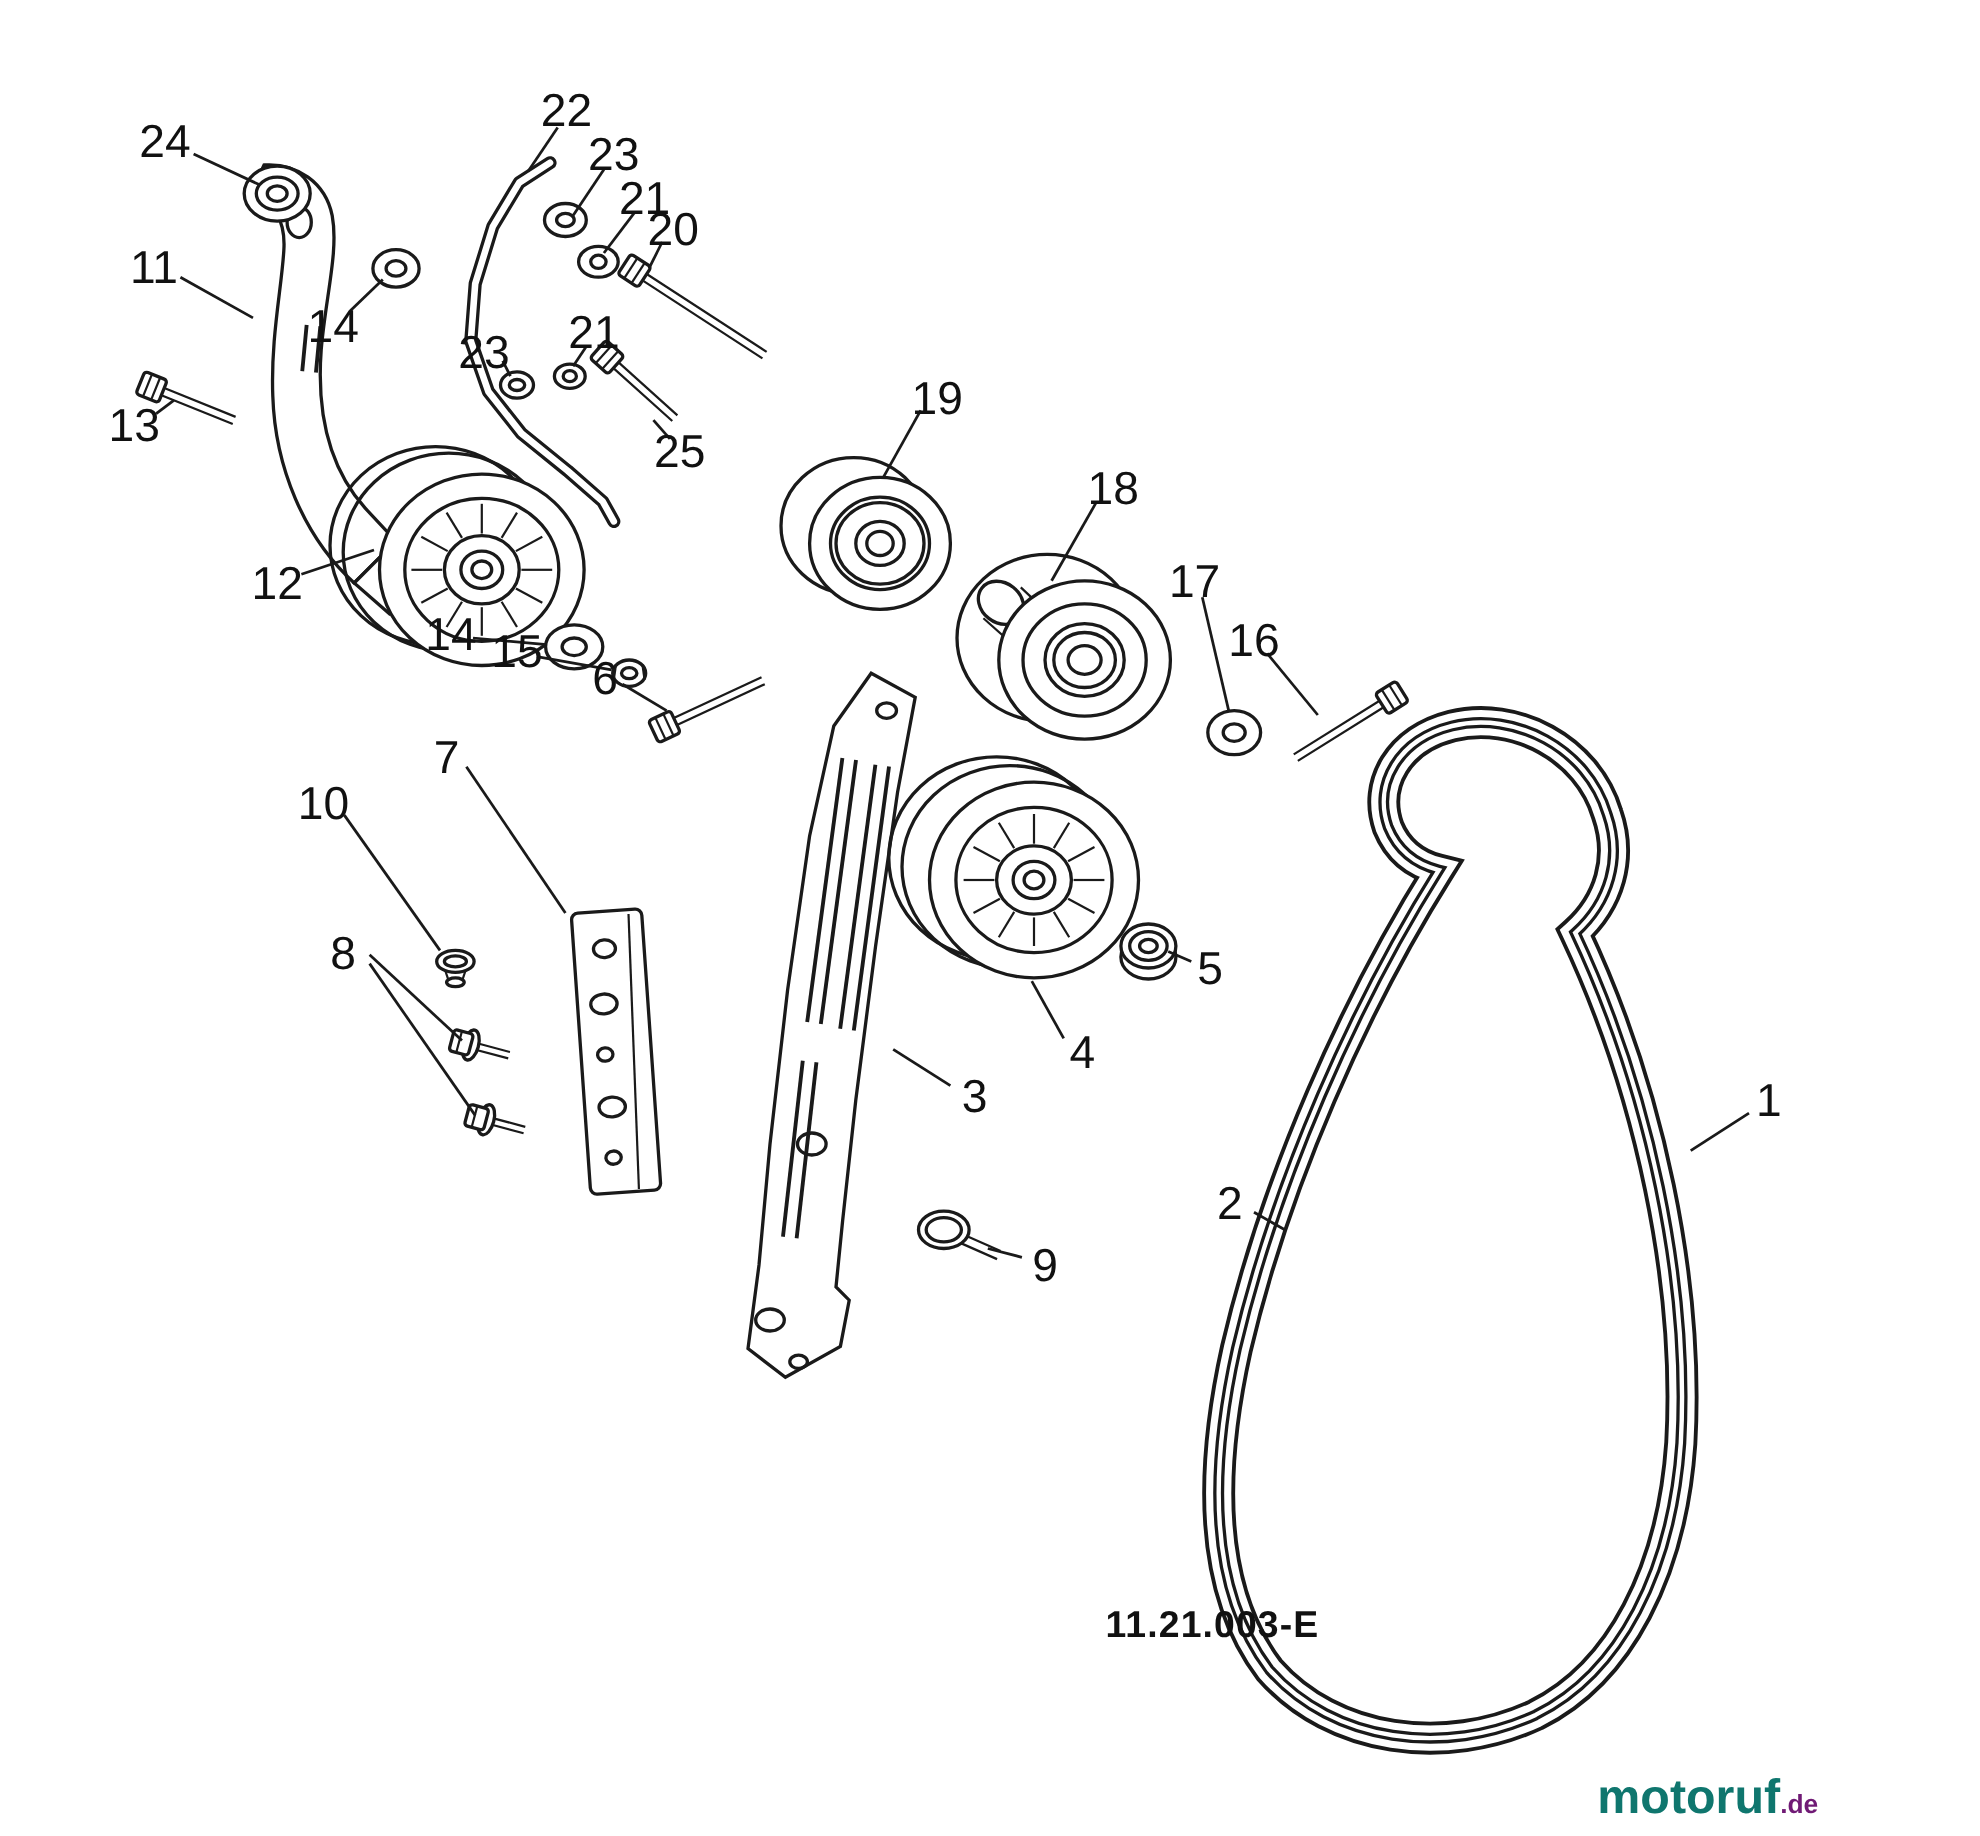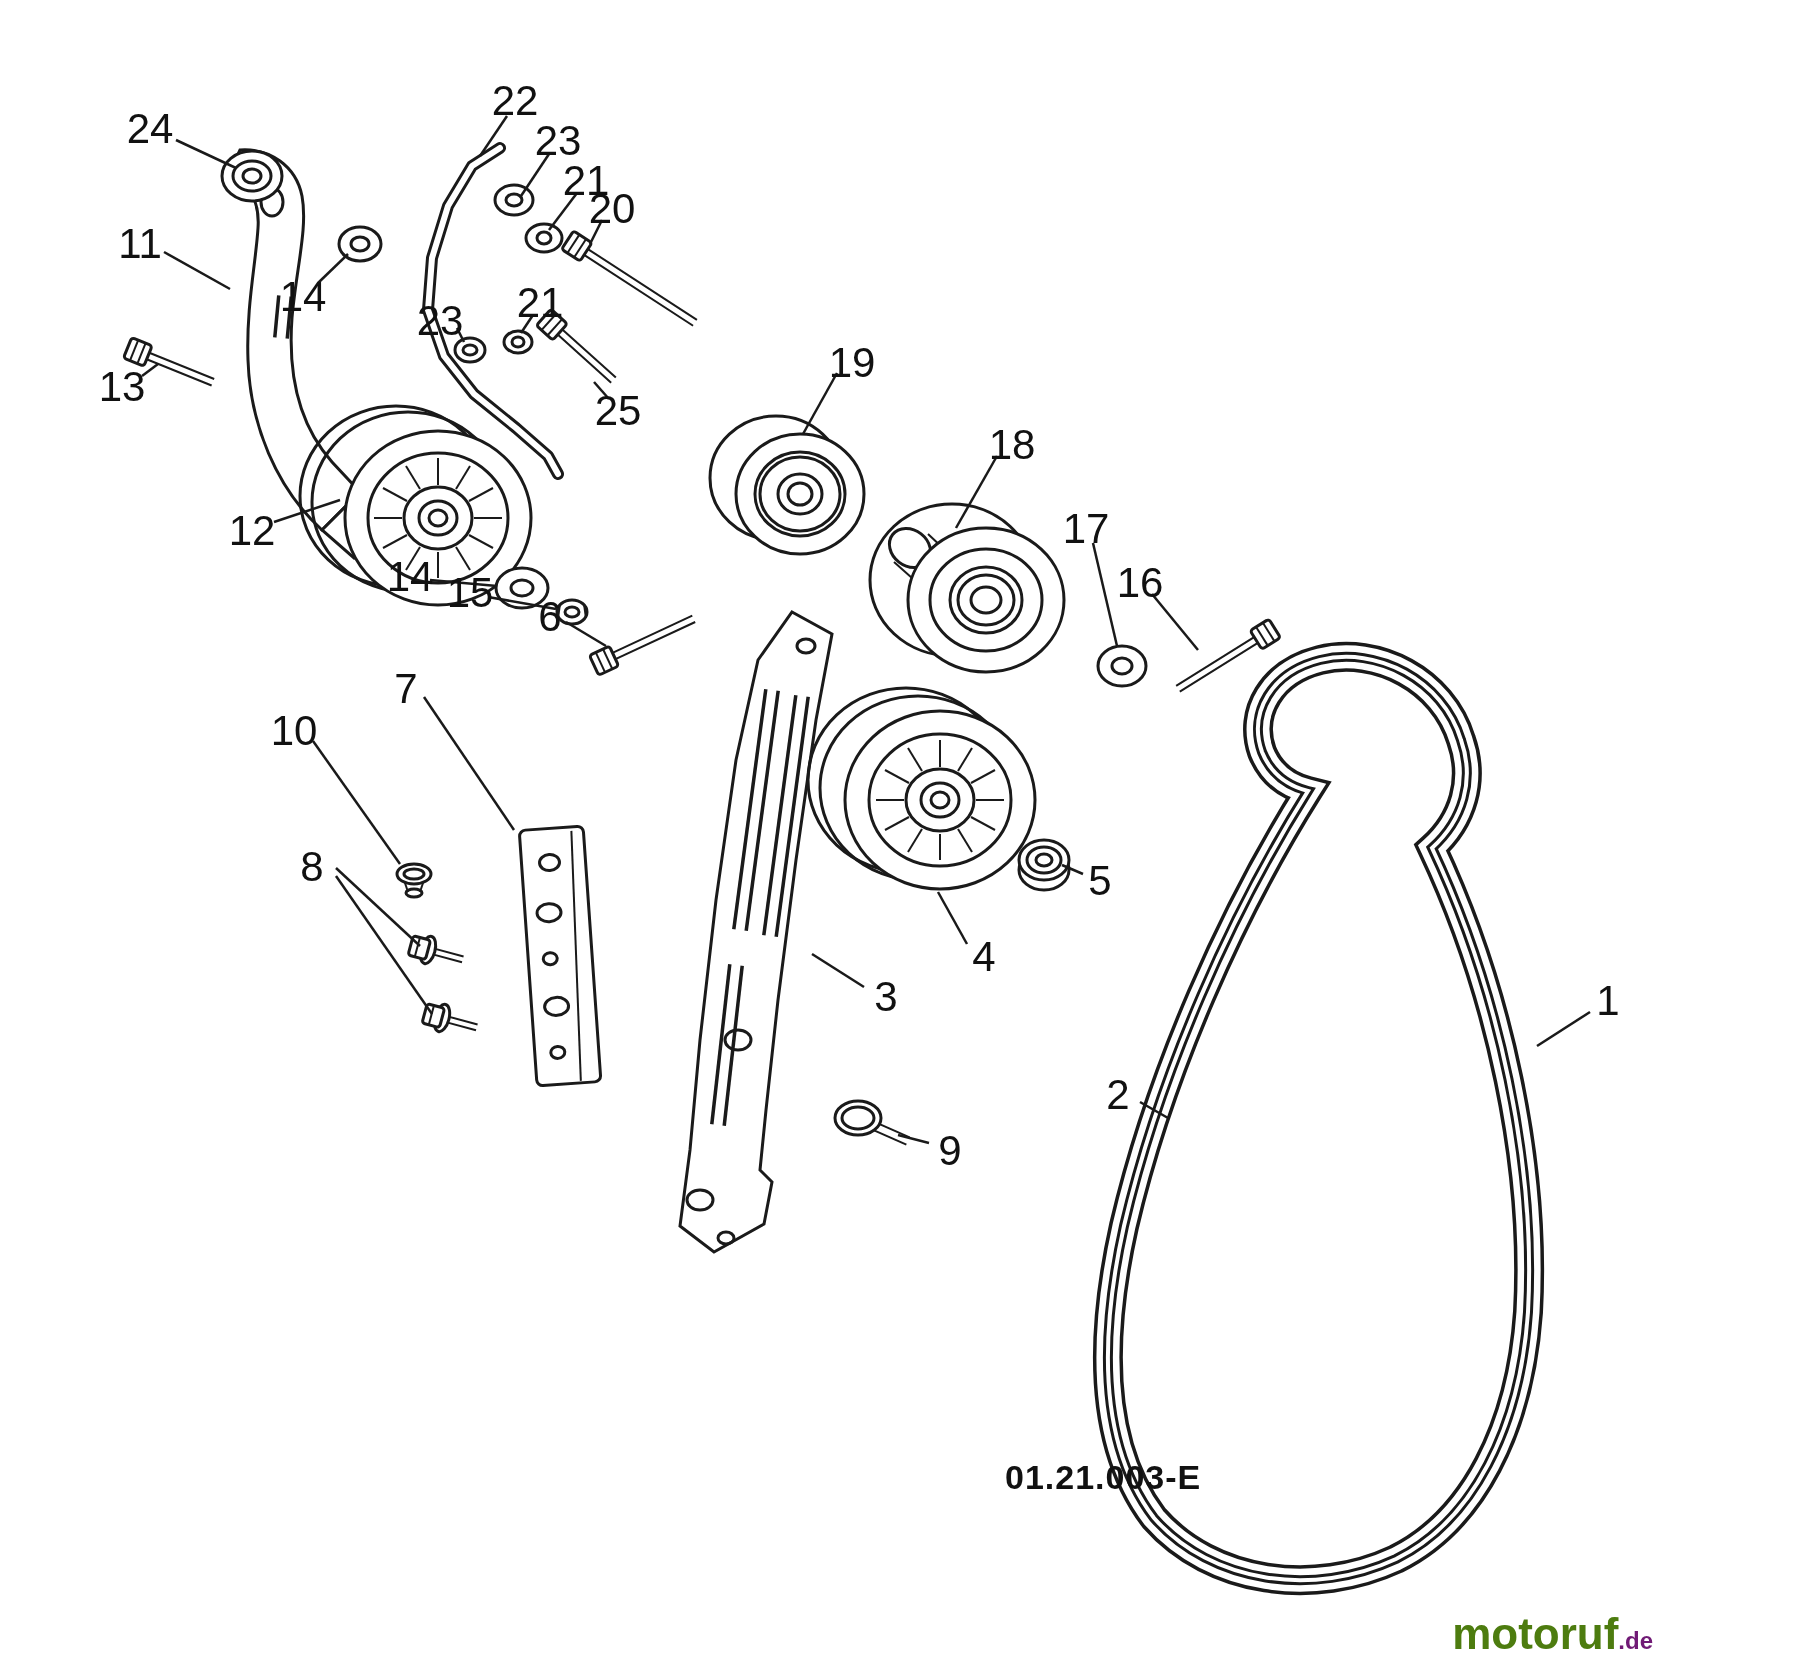--- a/index.html
+++ b/index.html
@@ -334,18 +334,18 @@
         <text x="886" y="996">3</text>
         <line x1="1590" y1="1012" x2="1537" y2="1046"></line>
         <text x="1608" y="1000">1</text>
         <line x1="1140" y1="1102" x2="1168" y2="1118"></line>
         <text x="1118" y="1094">2</text>
         <line x1="929" y1="1143" x2="898" y2="1135"></line>
         <text x="950" y="1150">9</text>
       </g>
   </svg>
 
-  <div class="drawing-number">01.21.003-E</div>
+  <div class="drawing-number">11.21.003-E</div>
 
   <div class="watermark">
-    <span class="brand" style="color: #4d7c0f;">motoruf</span><span class="tld" style="color: #701a75;">.de</span>
+    <span class="brand" style="color: #0f766e;">motoruf</span><span class="tld" style="color: #701a75;">.de</span>
   </div>
 </div>
 
 </body></html>

